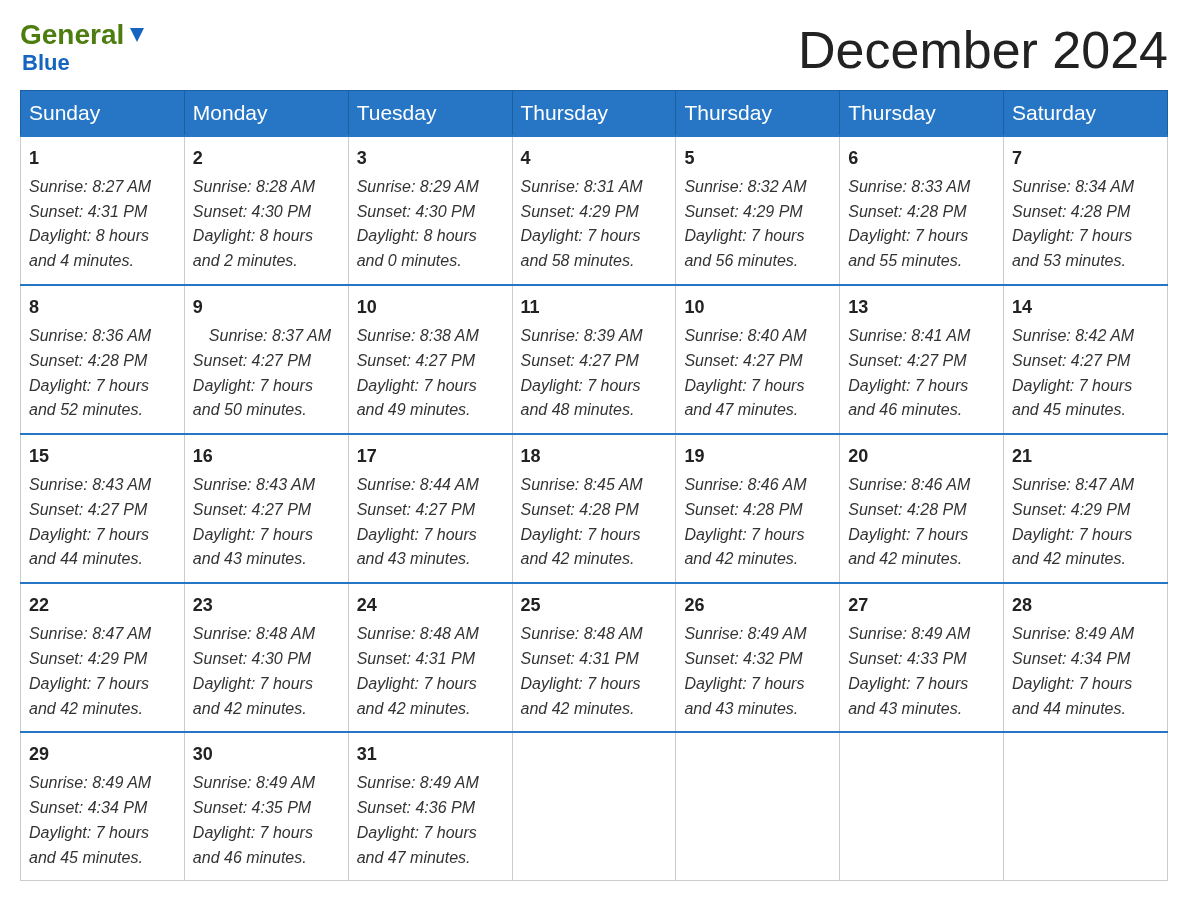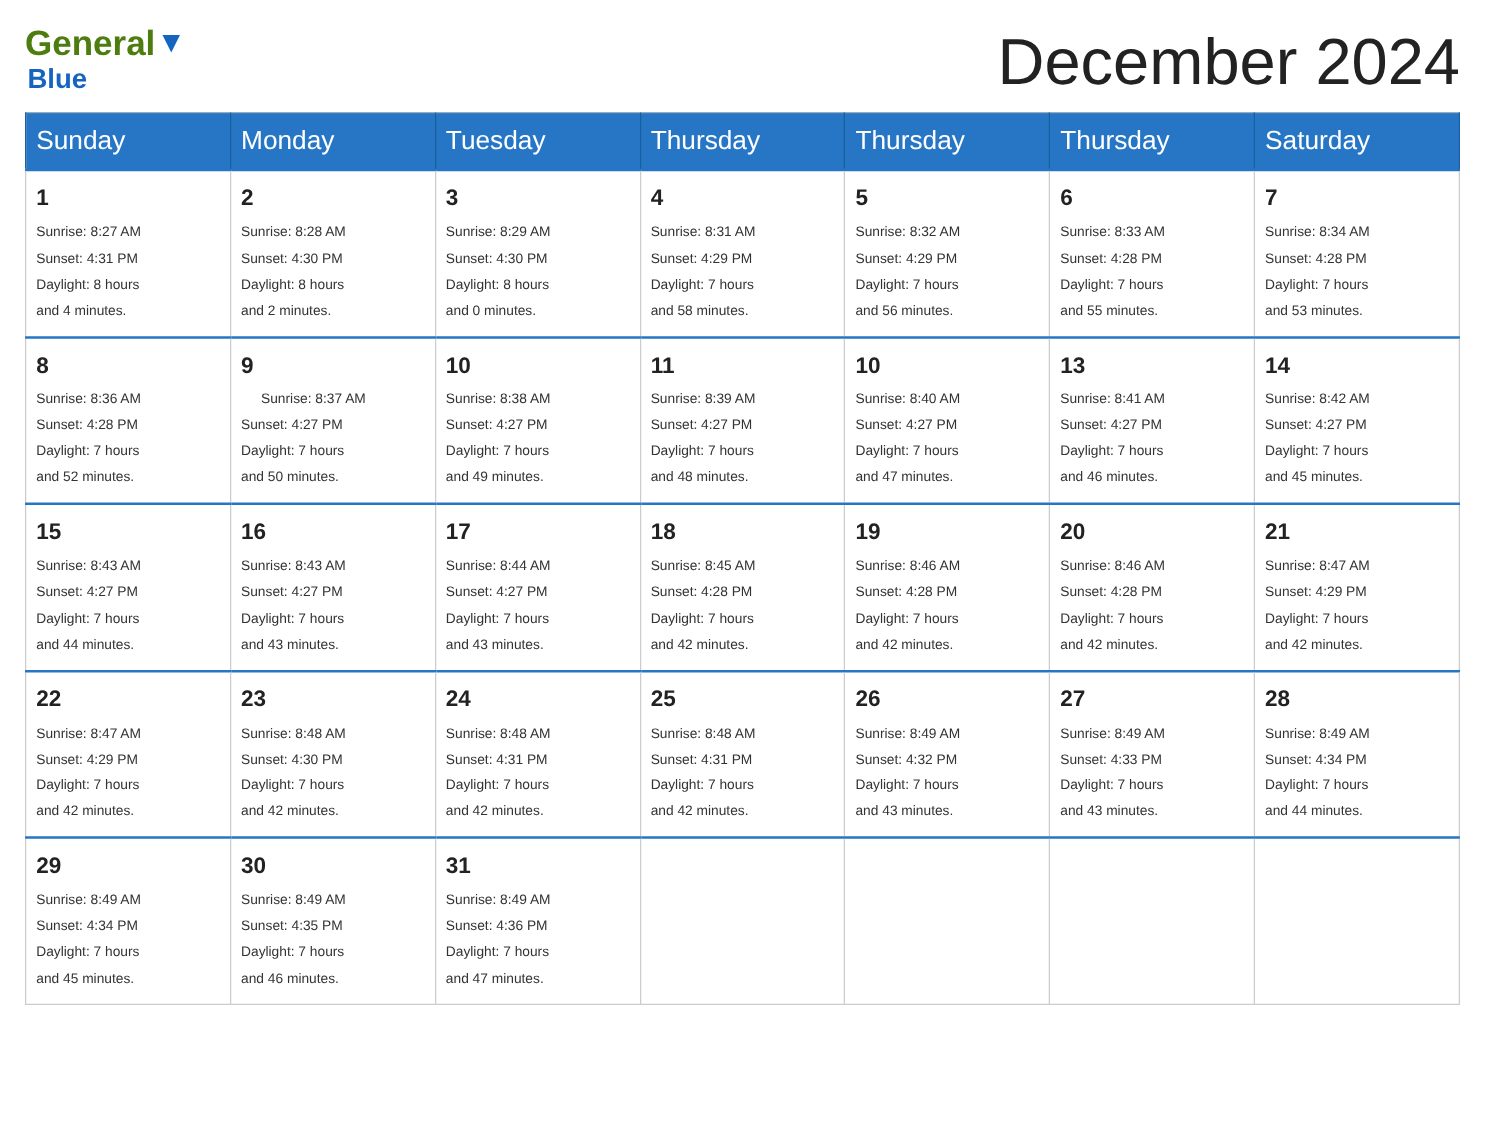--- a/index.html
+++ b/index.html
@@ -70,22 +70,23 @@
     .calendar td.empty {
       background: #fff;
     }
     .day-number {
       font-size: 18px;
       font-weight: bold;
       display: block;
       margin-bottom: 2px;
     }
     .day-info {
-      font-size: 11px;
+      font-size: 16px;
       color: #333;
+      font-style: italic;
     }
     
     .calendar tbody tr:first-child td {
       border-top: 2px solid #2676c5;
     }
     .calendar tbody tr td {
       border-top: 2px solid #2676c5;
     }
   </style>
 </head>

